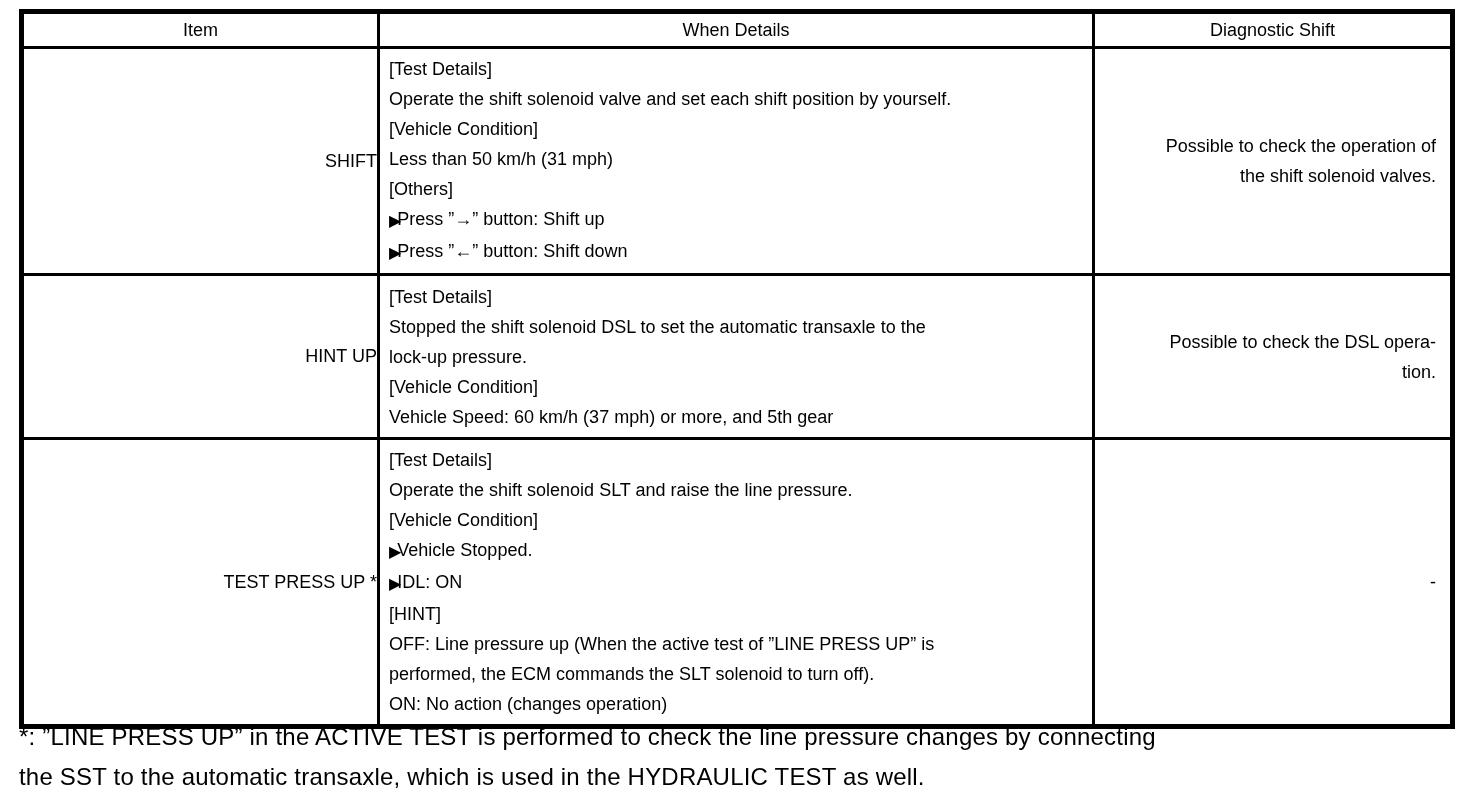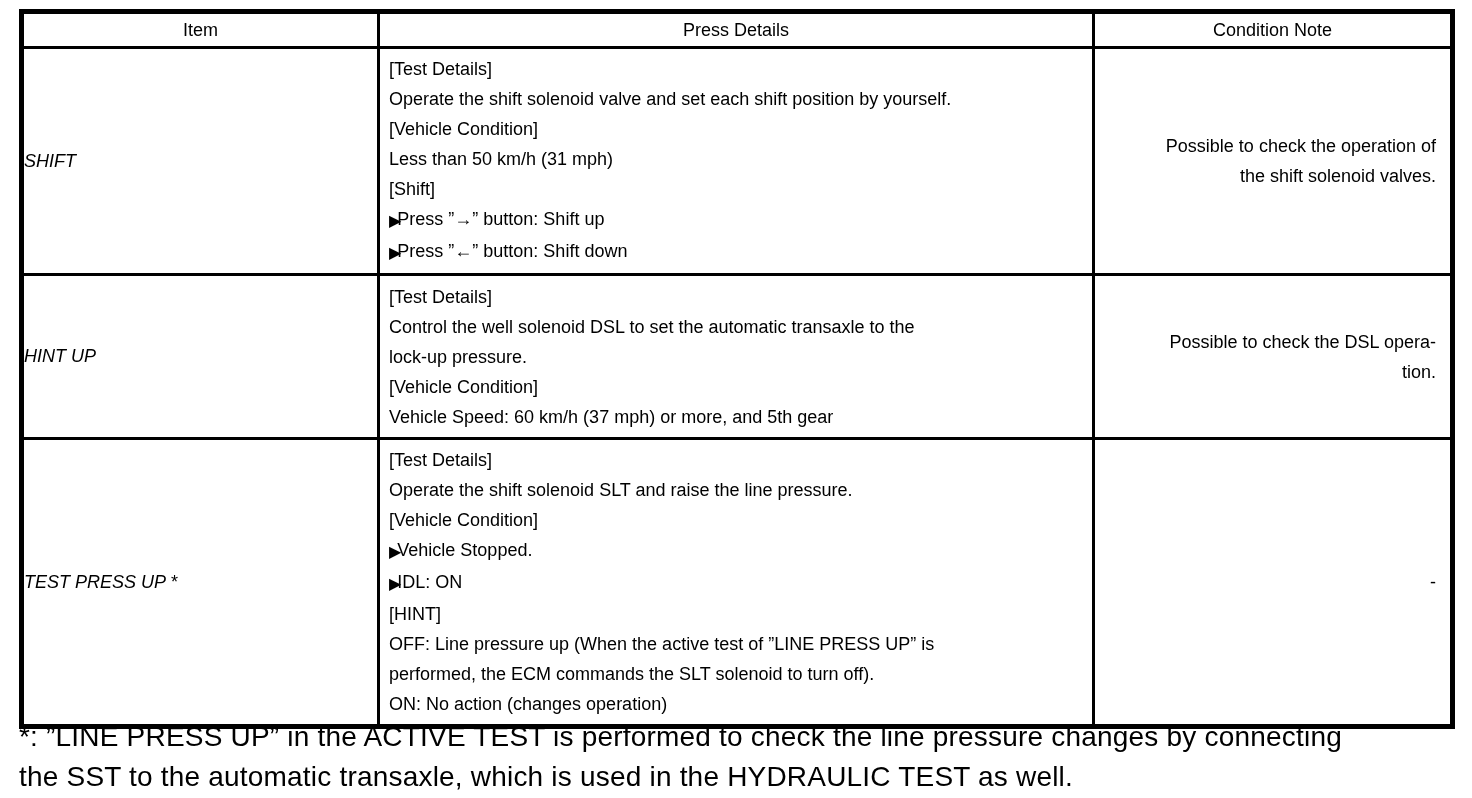--- a/index.html
+++ b/index.html
@@ -19,21 +19,21 @@
     table-layout: fixed;
     border: 5px solid #000;
   }
   table.active-test td, table.active-test th {
     border: 3px solid #000;
     font-size: 18px;
     font-weight: normal;
     vertical-align: middle;
   }
   tr.header-row th { height: 36px; text-align: center; padding: 2px 4px; }
-  td.item-cell { text-align: left; font-style: italic; }
+  td.item-cell { text-align: right; }
   td.details-cell { padding: 5px 24px 5px 9px; margin-left: 10px; }
   td.details-cell .line { line-height: 30px; white-space: nowrap; }
   td.diag-cell {
     text-align: right;
     white-space: pre-line;
     line-height: 30px;
     padding: 4px 14px;
   }
   tr.row-shift  td { height: 220px; }
   tr.row-lockup td { height: 164px; }
@@ -43,64 +43,64 @@
     display: inline-block;
     font-size: 16px;
     margin-right: -4px;
     vertical-align: -1px;
     letter-spacing: 0;
   }
 
   .footnote {
     position: absolute; left: 19px; top: 717px;
     width: 1445px;
-    font-size: 28px;
+    font-size: 24px;
     line-height: 40px;
     letter-spacing: 0.2px;
     white-space: pre-line;
   }
 </style>
 </head>
 <body>
 
 <div class="page">
 
   <table class="active-test">
     <colgroup>
       <col style="width:357px">
       <col style="width:715px">
       <col style="width:359px">
     </colgroup>
     <tbody>
         <tr class="header-row">
       <th>Item</th>
-      <th>Press Details</th>
-      <th>Condition Note</th>
+      <th>When Details</th>
+      <th>Diagnostic Shift</th>
     </tr>
 
     <tr class="row-shift">
       <td class="item-cell">SHIFT</td>
       <td class="details-cell">
         <div class="line"><span>[Test Details]</span></div>
         <div class="line"><span>Operate the shift solenoid valve and set each shift position by yourself.</span></div>
         <div class="line"><span>[Vehicle Condition]</span></div>
         <div class="line"><span>Less than 50 km/h (31 mph)</span></div>
-        <div class="line"><span>[Shift]</span></div>
+        <div class="line"><span>[Others]</span></div>
         <div class="line"><span class="bullet">▶</span><span>Press ”→” button: Shift up</span></div>
         <div class="line"><span class="bullet">▶</span><span>Press ”←” button: Shift down</span></div>
       </td>
       <td class="diag-cell">Possible to check the operation of
 the shift solenoid valves.</td>
     </tr>
 
     <tr class="row-lockup">
       <td class="item-cell">HINT UP</td>
       <td class="details-cell">
         <div class="line"><span>[Test Details]</span></div>
-        <div class="line"><span>Control the well solenoid DSL to set the automatic transaxle to the</span></div>
+        <div class="line"><span>Stopped the shift solenoid DSL to set the automatic transaxle to the</span></div>
         <div class="line"><span>lock-up pressure.</span></div>
         <div class="line"><span>[Vehicle Condition]</span></div>
         <div class="line"><span>Vehicle Speed: 60 km/h (37 mph) or more, and 5th gear</span></div>
       </td>
       <td class="diag-cell">Possible to check the DSL opera-
 tion.</td>
     </tr>
 
     <tr class="row-linepress">
       <td class="item-cell">TEST PRESS UP *</td>

